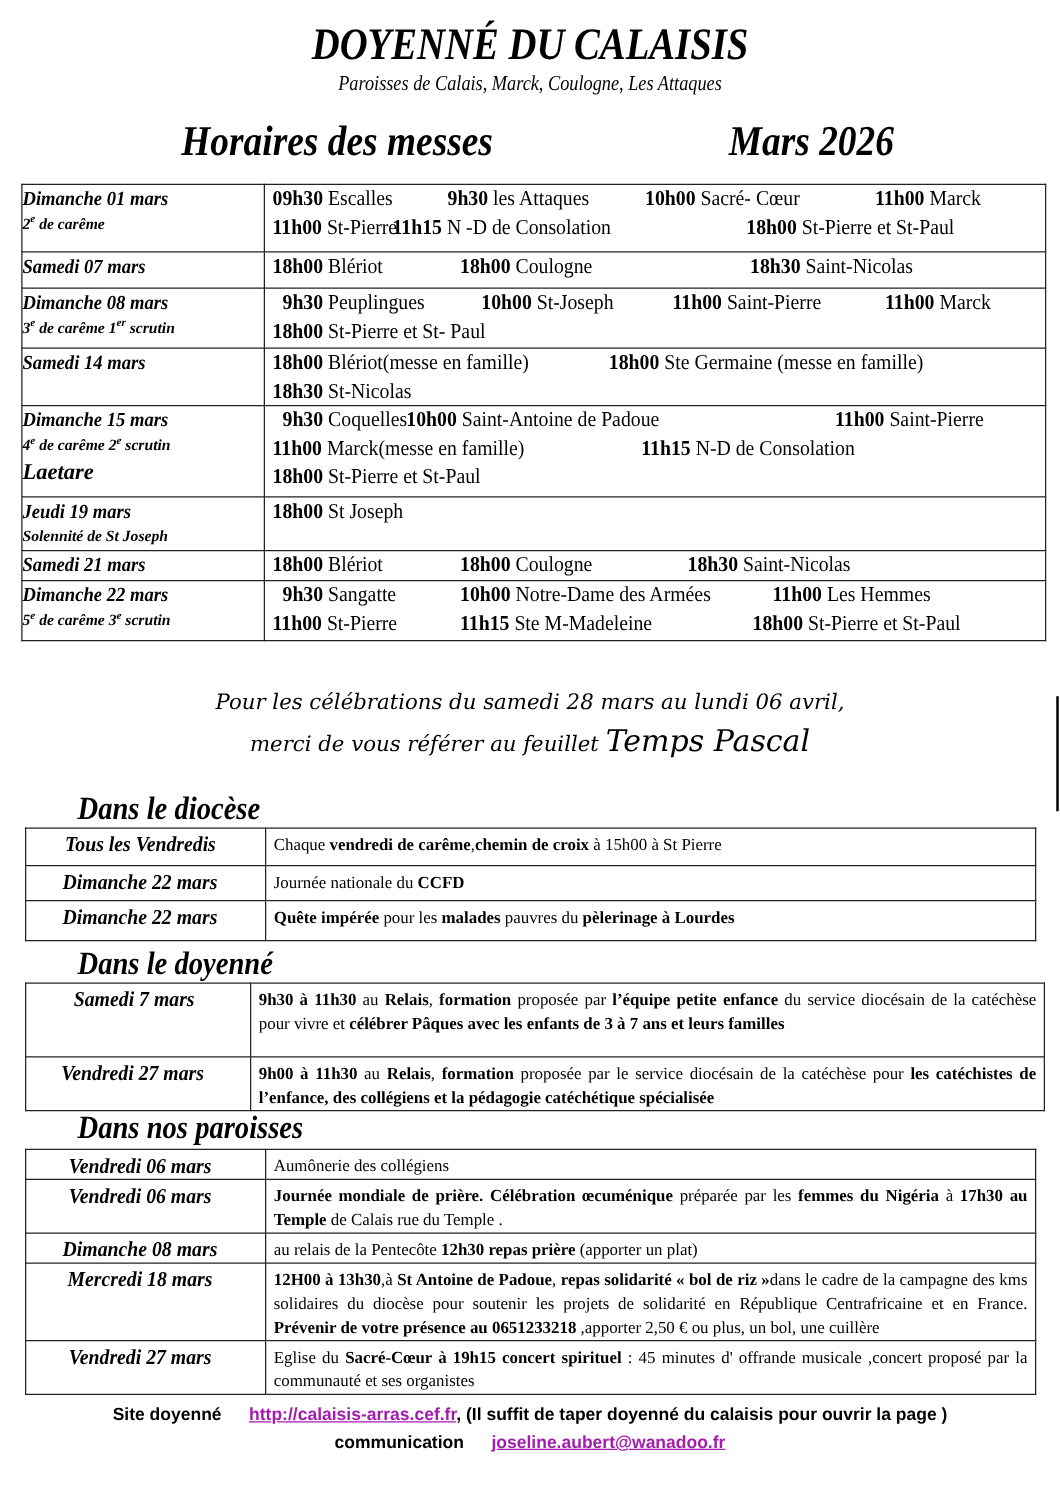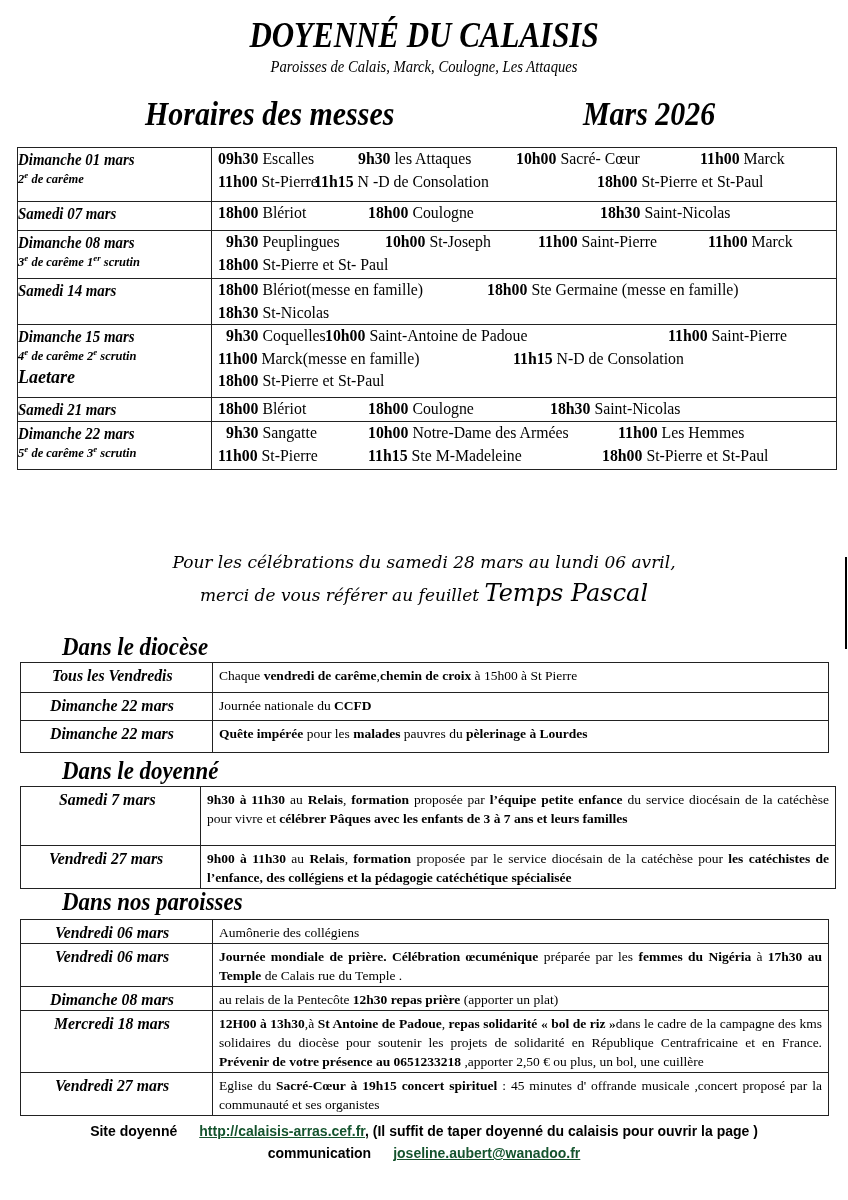--- a/index.html
+++ b/index.html
@@ -29,21 +29,21 @@
   .notice2 .big { font-size:24px; }
   .edge-bar { left:845px; top:557px; width:2px; height:92px; background:#000; }
 
   .section-h { font-size:26px; font-weight:bold; font-style:italic; line-height:30px; transform:scaleX(0.88); transform-origin:left; white-space:nowrap; }
 
   .ev td.day { text-align:center; font-style:italic; font-weight:bold; font-size:17px; line-height:20px; padding-top:3px; }
   .ev td.desc { font-size:13.5px; line-height:19px; padding:3px 6px 1px 6px; text-align:justify; }
   .ev td.desc b { font-weight:bold; }
 
   .footer { left:0; width:848px; text-align:center; font-family:"Liberation Sans", sans-serif; font-weight:bold; font-size:14px; line-height:20px; }
-  .footer a { color:#14532d; text-decoration:underline;margin-top:19px; }
+  .footer a { color:#a21caf; text-decoration:underline;margin-top:19px; }
   .footer .gap { display:inline-block; width:22px; }
 </style>
 </head>
 <body>
 
 <div class="abs title">DOYENNÉ DU CALAISIS</div>
 <div class="abs subtitle">Paroisses de Calais, Marck, Coulogne, Les Attaques</div>
 <div class="abs h-messes">Horaires des messes</div>
 <div class="abs h-month">Mars 2026</div>
 
@@ -112,20 +112,28 @@
             <span class="ent" style="left: 8px;"><span class="cond"><b>9h30</b><span> </span><span>Coquelles</span></span></span>
             <span class="ent" style="left: 107px;"><span class="cond"><b>10h00</b><span> </span><span>Saint-Antoine  de Padoue</span></span></span>
             <span class="ent" style="left: 450px;"><span class="cond"><b>11h00</b><span> </span><span>Saint-Pierre</span></span></span>
           </span>
           <span class="line">
             <span class="ent" style="left: 0px;"><span class="cond"><b>11h00</b><span> </span><span>Marck(messe en famille)</span></span></span>
             <span class="ent" style="left: 295px;"><span class="cond"><b>11h15</b><span> </span><span>N-D de Consolation</span></span></span>
           </span>
           <span class="line">
             <span class="ent" style="left: 0px;"><span class="cond"><b>18h00</b><span> </span><span>St-Pierre et St-Paul</span></span></span>
+          </span>
+        </td>
+      </tr>
+      <tr style="height: 43px;">
+        <td class="day"><span class="cond">Jeudi 19 mars</span><span class="sub">Solennité de St Joseph</span></td>
+        <td class="sched">
+          <span class="line">
+            <span class="ent" style="left: 0px;"><span class="cond"><b>18h00</b><span> </span><span>St Joseph</span></span></span>
           </span>
         </td>
       </tr>
       <tr style="height: 24px;">
         <td class="day"><span class="cond">Samedi 21 mars</span></td>
         <td class="sched">
           <span class="line">
             <span class="ent" style="left: 0px;"><span class="cond"><b>18h00</b><span> </span><span>Blériot</span></span></span>
             <span class="ent" style="left: 150px;"><span class="cond"><b>18h00</b><span> </span><span>Coulogne</span></span></span>
             <span class="ent" style="left: 332px;"><span class="cond"><b>18h30</b><span> </span><span>Saint-Nicolas</span></span></span>

